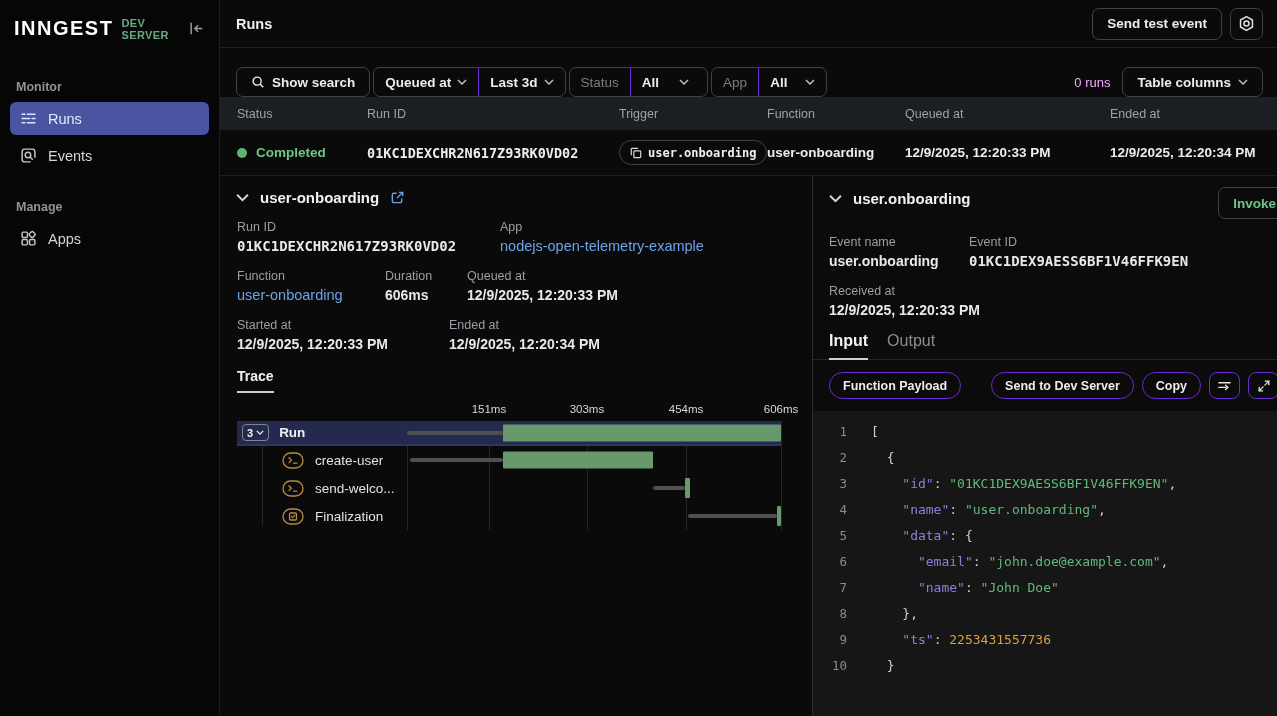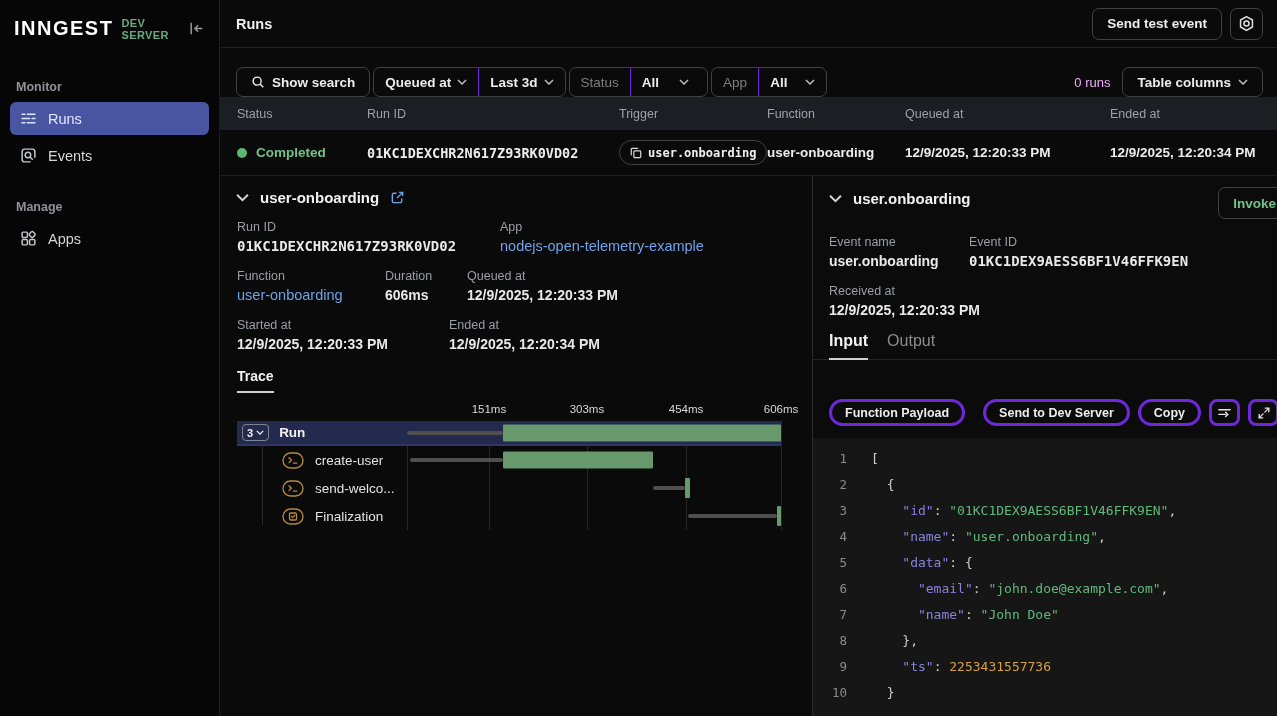--- a/index.html
+++ b/index.html
@@ -98,21 +98,21 @@
   
   .right-panel { flex:1; min-width:0; display:flex; flex-direction:column; position:relative; overflow:hidden; min-height:0; background:#0b0b0b; }
   .rp-head { display:flex; align-items:center; gap:11px; padding:14px 16px 8px 16px; }
   .invoke-btn { position:absolute; top:11px; right:-14px; }
   .rp-fields { padding:0 16px; }
   .tabs { display:flex; gap:19px; margin-top:14px; padding:0 16px; border-bottom:1px solid #262626; }
   .tab { font-size:16px; padding-bottom:8px; cursor:pointer;text-align:center; }
   .tab.active { color:#f2f2f2; font-weight:600; border-bottom:2px solid #cfcfcf; margin-bottom:-1px; }
   .tab.inactive { color:#8d8d8d; }
   .payload-toolbar { display:flex; align-items:center; gap:8px; padding:12px 10px 12px 16px; }
-  .pill-btn { background:transparent; border:3px solid #6d28d9; border-radius:999px; color:#ececec; font-size:12.5px; font-weight:600; height:27px; padding:0 13px; display:inline-flex; align-items:center; cursor:pointer; font-family:inherit; white-space:nowrap;margin-top:27px; }
+  .pill-btn { background:transparent; border:1px solid #6d28d9; border-radius:999px; color:#ececec; font-size:12.5px; font-weight:600; height:27px; padding:0 13px; display:inline-flex; align-items:center; cursor:pointer; font-family:inherit; white-space:nowrap; }
   .toolbar-right { margin-left:auto; display:flex; align-items:center; gap:8px; }
   .sq-btn { width:31px; padding:0; justify-content:center; border-radius:8px; color:#e6e6e6; }
   .sq-btn.cut { margin-right:-12px; }
 
   .code { flex:1; background:#161616; padding:8px 0 0 0; overflow:hidden; font-family:"DejaVu Sans Mono","Liberation Mono",monospace; font-size:13px; }
   .code-line { display:flex; line-height:26px; white-space:pre; }
   .code-line .ln { width:34px; flex:0 0 34px; text-align:right; color:#8b8b8b; font-size:12.5px; margin-right:24px; }
   .tok-p { color:#cfcfcf; } .tok-k { color:#8b80dc; } .tok-s { color:#60b97c; } .tok-n { color:#d7a13f; }
 </style>
 </head>

